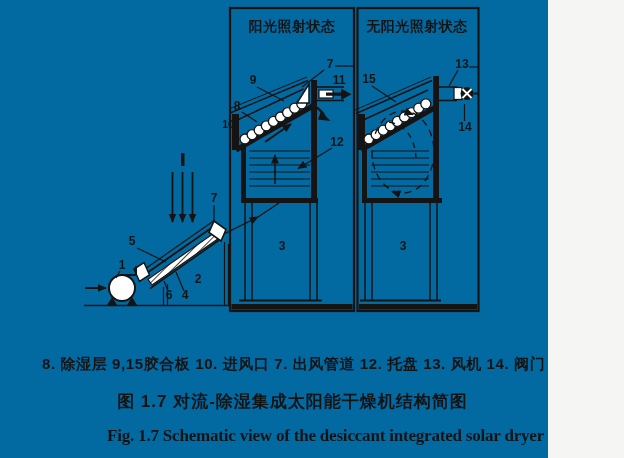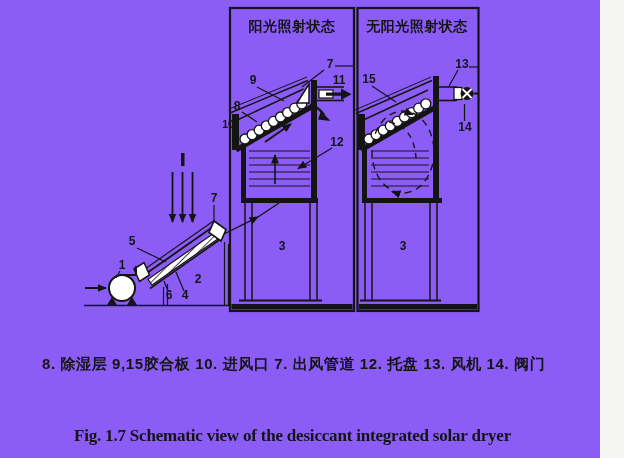--- a/index.html
+++ b/index.html
@@ -1,24 +1,24 @@
 <!DOCTYPE html>
 <html><head>
 <meta charset="utf-8">
 <style>
   html,body{margin:0;padding:0;background:#f5f5f3;}
-  #page{position:relative;width:600px;height:458px;background:#8b5cf6;overflow:hidden;
+  #page{position:relative;width:548px;height:458px;background:#0369a1;overflow:hidden;
         font-family:"Liberation Sans","DejaVu Sans",sans-serif;}
   #page svg{position:absolute;left:0;top:0;}
   .cap{position:absolute;color:#141414;white-space:nowrap;}
   .legend1{left:46px;top:326px;font-size:15px;font-weight:bold;letter-spacing:0.4px;}
   .legend2{left:42px;top:355px;font-size:15px;font-weight:bold;letter-spacing:0.6px;}
   .titlezh{left:0;top:390px;width:585px;text-align:center;font-size:17px;font-weight:bold;letter-spacing:1px;}
   .titleen{left:0;top:426px;width:585px;text-align:center;font-size:17px;font-weight:bold;
-           font-family:"Liberation Serif","DejaVu Serif",serif;letter-spacing:-0.2px;}
+           font-family:"Liberation Serif","DejaVu Serif",serif;letter-spacing:-0.2px;padding-left:33px;}
   text{fill:#141414;}
   .num{font-size:12px;font-weight:bold;font-family:"Liberation Sans","DejaVu Sans",sans-serif;}
   .num10{font-size:10.5px;font-weight:bold;}
   .ptitle{font-size:14px;font-weight:bold;letter-spacing:0.5px;}
 </style>
 </head>
 <body>
 
 <div id="page">
 
@@ -222,14 +222,15 @@
     <text x="122" y="269" text-anchor="middle" class="num">1</text>
     <text x="132" y="245" text-anchor="middle" class="num">5</text>
     <text x="214" y="202" text-anchor="middle" class="num">7</text>
     <text x="198" y="283" text-anchor="middle" class="num">2</text>
     <text x="169" y="299" text-anchor="middle" class="num">6</text>
     <text x="185" y="299" text-anchor="middle" class="num">4</text>
   </g>
 </svg>
 
   <div class="cap legend2">8. 除湿层 9,15胶合板 10. 进风口 7. 出风管道 12. 托盘 13. 风机 14. 阀门</div>
+  <div class="cap titlezh">图 1.7 对流-除湿集成太阳能干燥机结构简图</div>
   <div class="cap titleen">Fig. 1.7 Schematic view of the desiccant integrated solar dryer</div>
 </div>
 
 </body></html>

